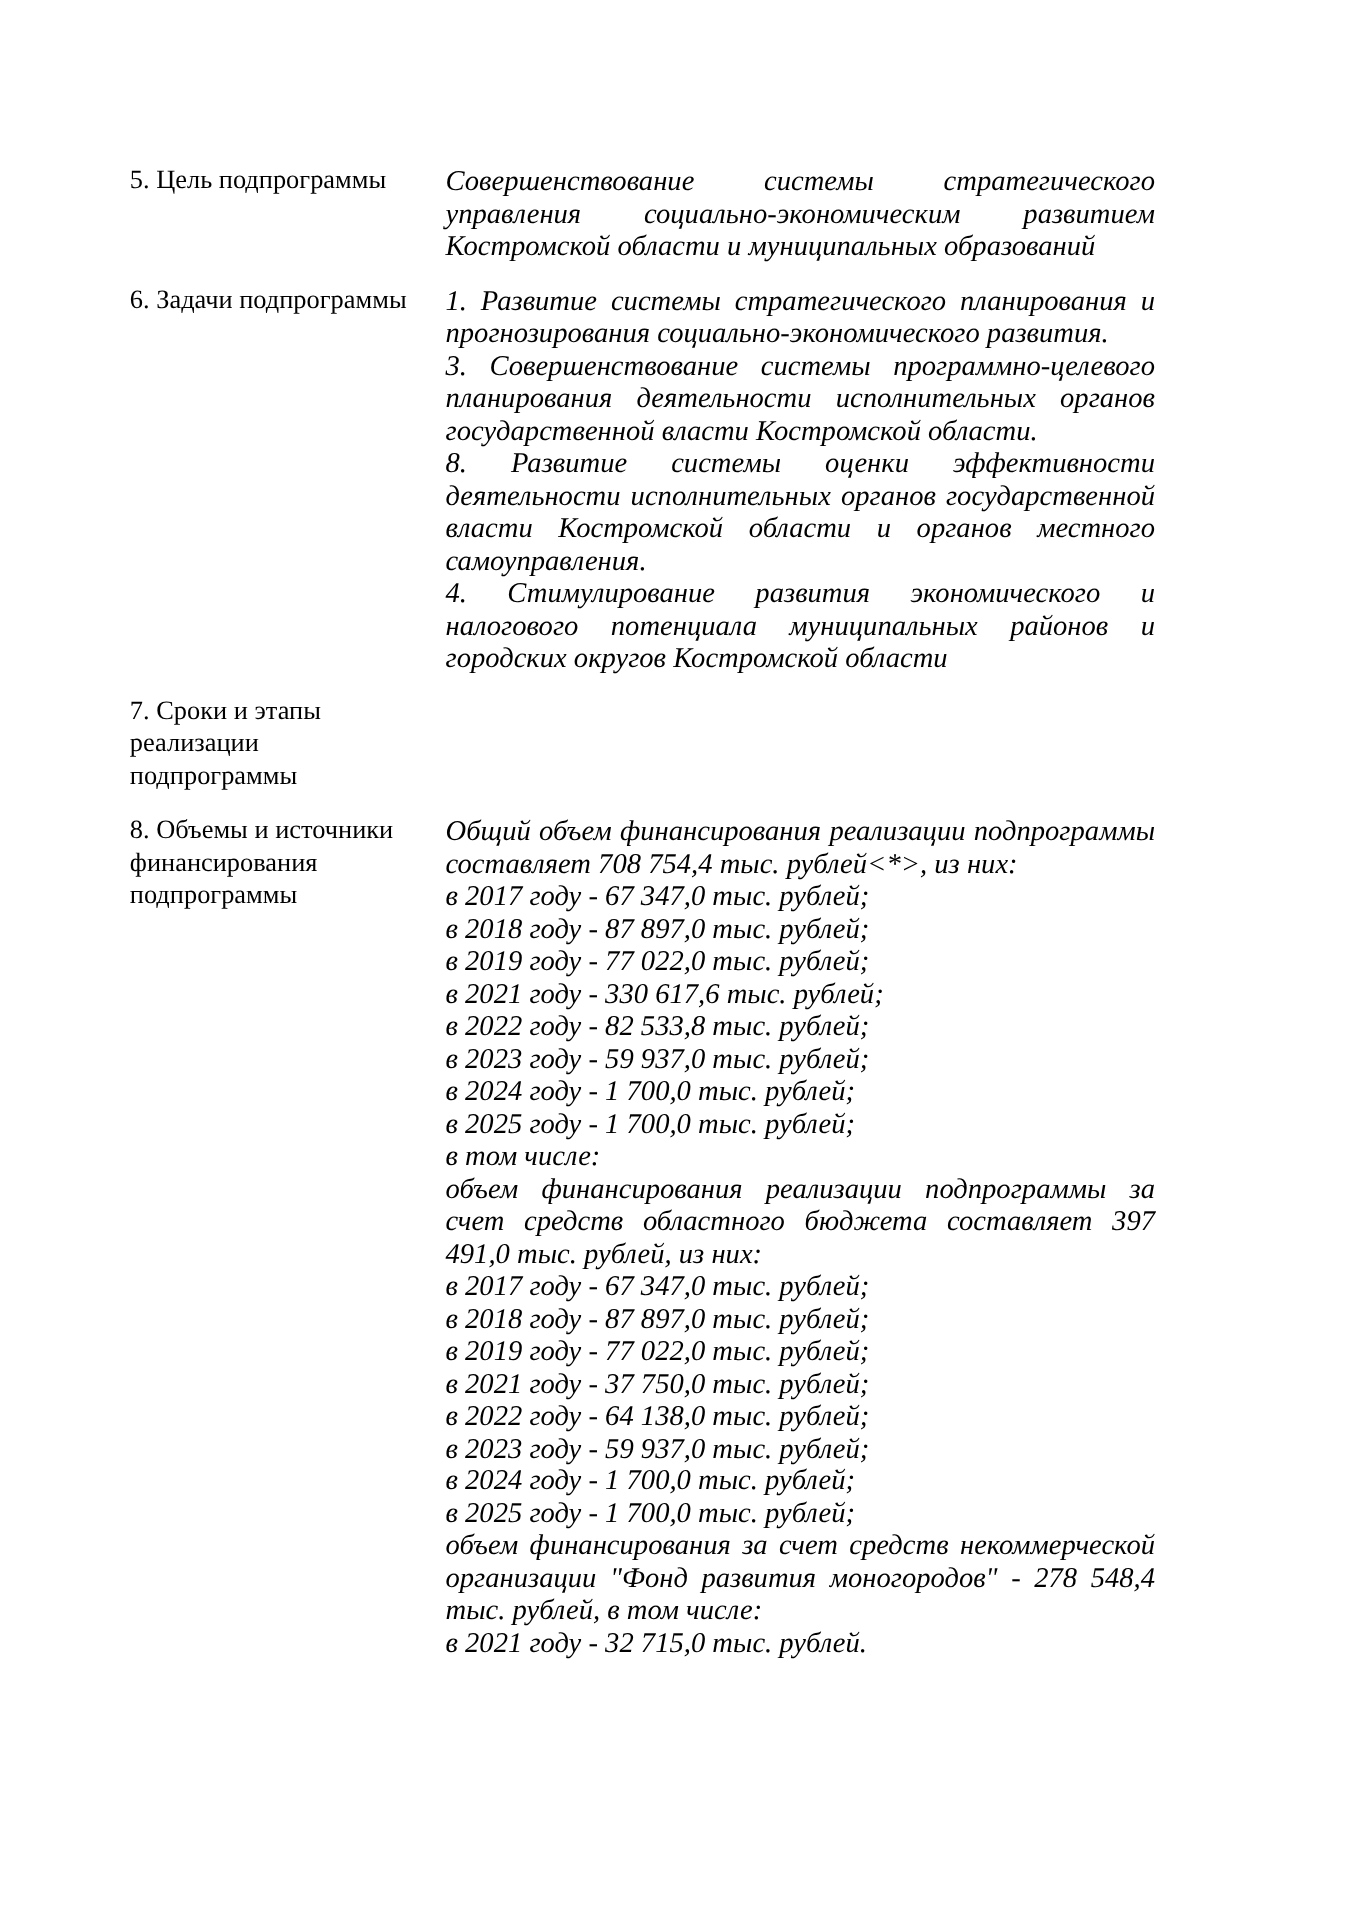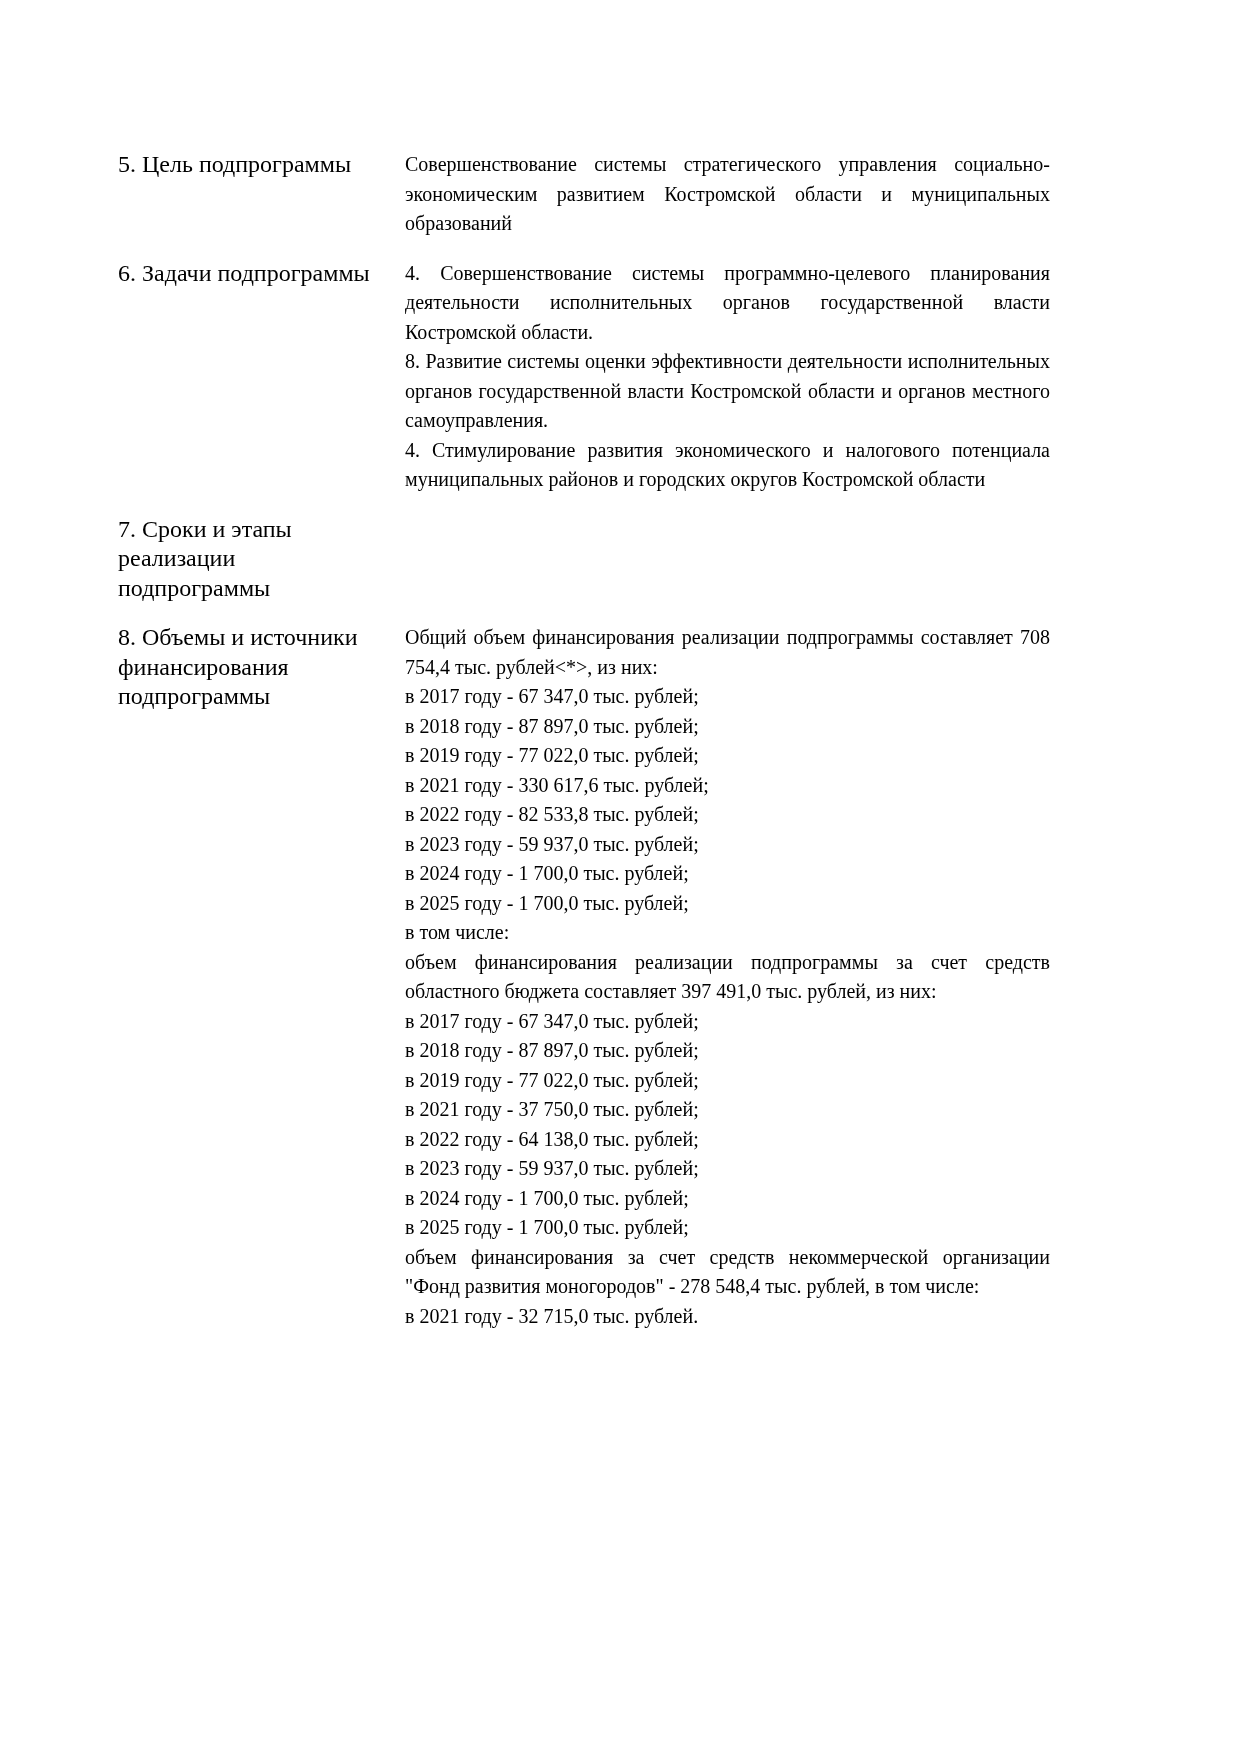--- a/index.html
+++ b/index.html
@@ -37,22 +37,23 @@
     width: 270px;
     padding-right: 17px;
     flex-shrink: 0;
     font-size: 24px;
     line-height: 29.5px;
     text-align: left;
   }
   .content {
     width: 645px;
     flex-shrink: 0;
-    font-size: 20px;
+    font-size: 26px;
     line-height: 29.5px;
+    font-style: italic;
   }
   .para {
     text-align: justify;
     margin: 0;
     padding: 0;
   }
 </style>
 </head>
 <body>
 
@@ -61,21 +62,22 @@
   <div class="row">
     <div class="label">5. Цель подпрограммы</div>
     <div class="content">
           <div class="para">Совершенствование системы стратегического управления социально-экономическим развитием Костромской области и муниципальных образований</div>
         </div>
   </div>
 
   <div class="row">
     <div class="label">6. Задачи подпрограммы</div>
     <div class="content">
-          <div class="para">4. Совершенствование системы программно-целевого планирования деятельности исполнительных органов государственной власти Костромской области.</div>
+          <div class="para">1. Развитие системы стратегического планирования и прогнозирования социально-экономического развития.</div>
+          <div class="para">3. Совершенствование системы программно-целевого планирования деятельности исполнительных органов государственной власти Костромской области.</div>
           <div class="para">8. Развитие системы оценки эффективности деятельности исполнительных органов государственной власти Костромской области и органов местного самоуправления.</div>
           <div class="para">4. Стимулирование развития экономического и налогового потенциала муниципальных районов и городских округов Костромской области</div>
         </div>
   </div>
 
   <div class="row">
     <div class="label">7. Сроки и этапы реализации подпрограммы</div>
   </div>
 
   <div class="row">

